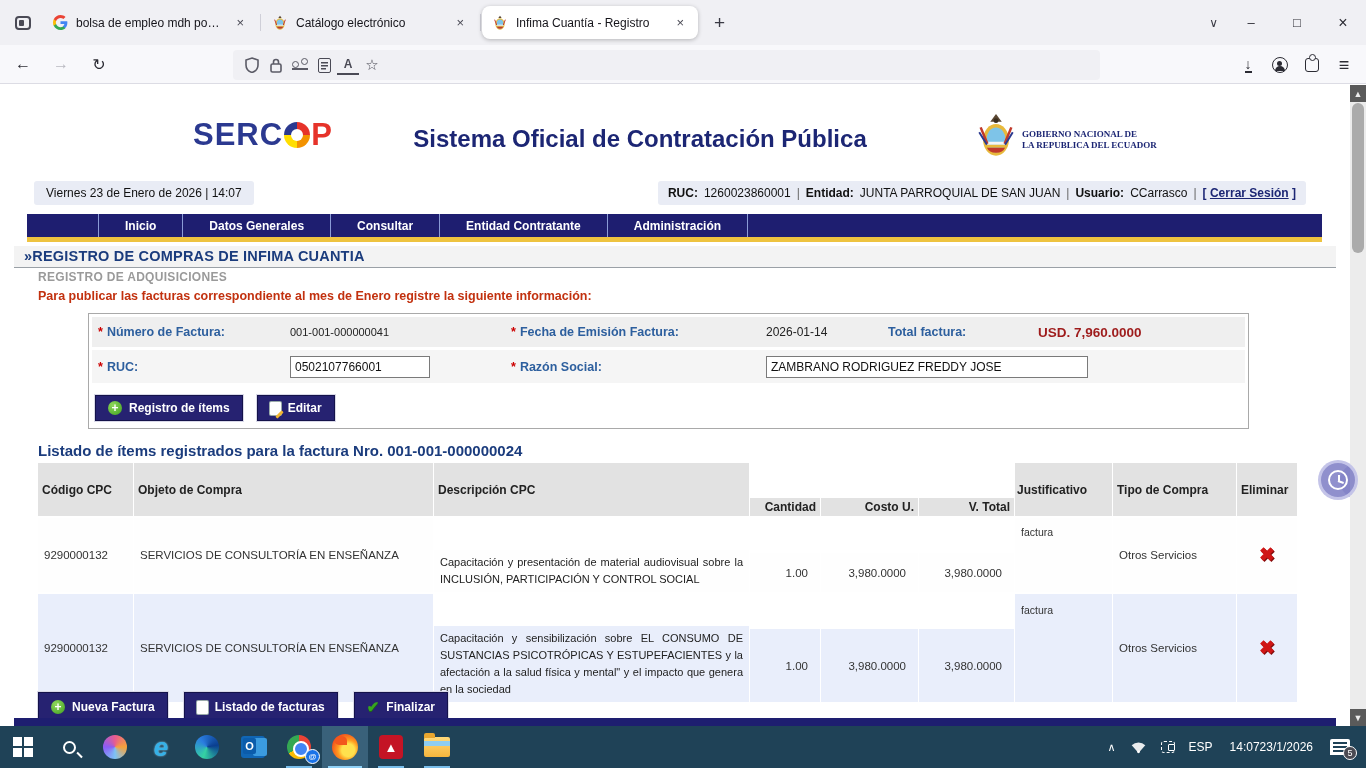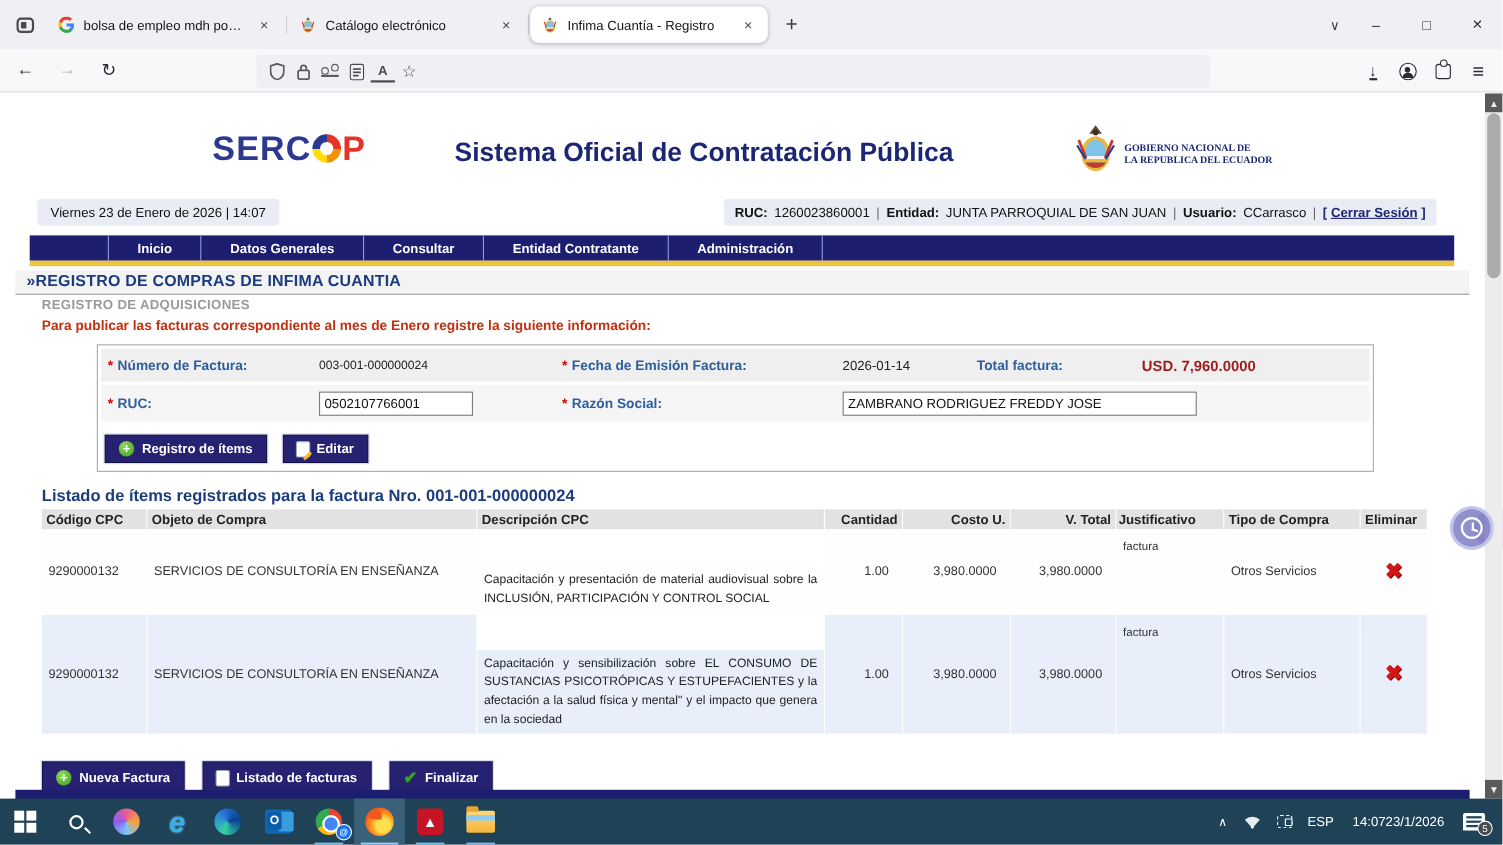--- a/index.html
+++ b/index.html
@@ -97,21 +97,21 @@
   .doc-ico { width:11px; height:13px; background:#fff; border-radius:1px; position:relative; box-shadow:0 0 0 1px #9aa; }
   .doc-ico.edit::after { content:""; position:absolute; right:-3px; bottom:-1px; width:9px; height:3px; background:#f2b632; transform:rotate(-45deg); border-radius:1px; }
   .check-ico { color:#37a520; font-size:15px; font-weight:bold; text-shadow:0 1px 0 #1d6b10; }
 
   .items-title { position:absolute; left:38px; top:357px; font-size:15px; font-weight:bold; color:#1b3c7d; }
 
   .itemstable { position:absolute; left:38px; top:378px; width:1253px; display:flex; flex-direction:column; gap:2px; }
   .trow { display:grid; grid-template-columns:95px 299px 315px 70px 97px 95px 97px 123px 60px; gap:1px; }
   .trow.head .tcell { background:#e2e2e2; font-size:12px; font-weight:bold; color:#222; padding:2px 4px; }
   .tcell { font-size:11.5px; color:#333; padding:4px 6px; display:flex; align-items:center; }
-  .tcell.num { justify-content:flex-end; padding-right:12px; }
+  .tcell.num { justify-content:flex-end; padding-right:12px;margin-top:35px; }
   .tcell.objeto { text-align:justify; display:block; line-height:1.55; font-size:11px; color:#222;margin-top:32px; }
   .tcell.small { font-size:10.5px; }
   .tcell.center { justify-content:center; }
   .trow.r1 .tcell { background:#fefefe; }
   .trow.r2 .tcell { background:#e9eefb; }
   .delete-x { font-size:19px; font-weight:bold; color:#d01616; text-shadow:1px 1px 0 #7e0c0c; line-height:18px; }
 
   .actions { position:absolute; left:38px; top:607px; display:flex; gap:16px; }
   .footerbar { position:absolute; left:14px; top:633px; width:1322px; height:9px; background:#1e1e70; }
 
@@ -321,21 +321,21 @@
     <div class="page-title">»REGISTRO DE COMPRAS DE INFIMA CUANTIA</div>
     <div class="page-section">REGISTRO DE ADQUISICIONES</div>
     <div class="page-instruction">Para publicar las facturas correspondiente al mes de Enero registre la siguiente información:</div>
 
     <div class="formbox">
       <div class="form-row r1">
         <div class="fcell" style="width:198px;">
           <span class="req">*</span>
           <span class="flabel">Número de Factura:</span>
         </div>
-        <div class="fcell fval-sm" style="width:215px;">003-001-000000024</div>
+        <div class="fcell fval-sm" style="width:215px;">001-001-000000041</div>
         <div class="fcell" style="width:261px;">
           <span class="req">*</span>
           <span class="flabel">Fecha de Emisión Factura:</span>
         </div>
         <div class="fcell fval" style="width:122px;">2026-01-14</div>
         <div class="fcell flabel" style="width:150px;">Total factura:</div>
         <div class="fcell ftotal">USD. 7,960.0000</div>
       </div>
       <div class="form-row r2">
         <div class="fcell" style="width:198px;">

